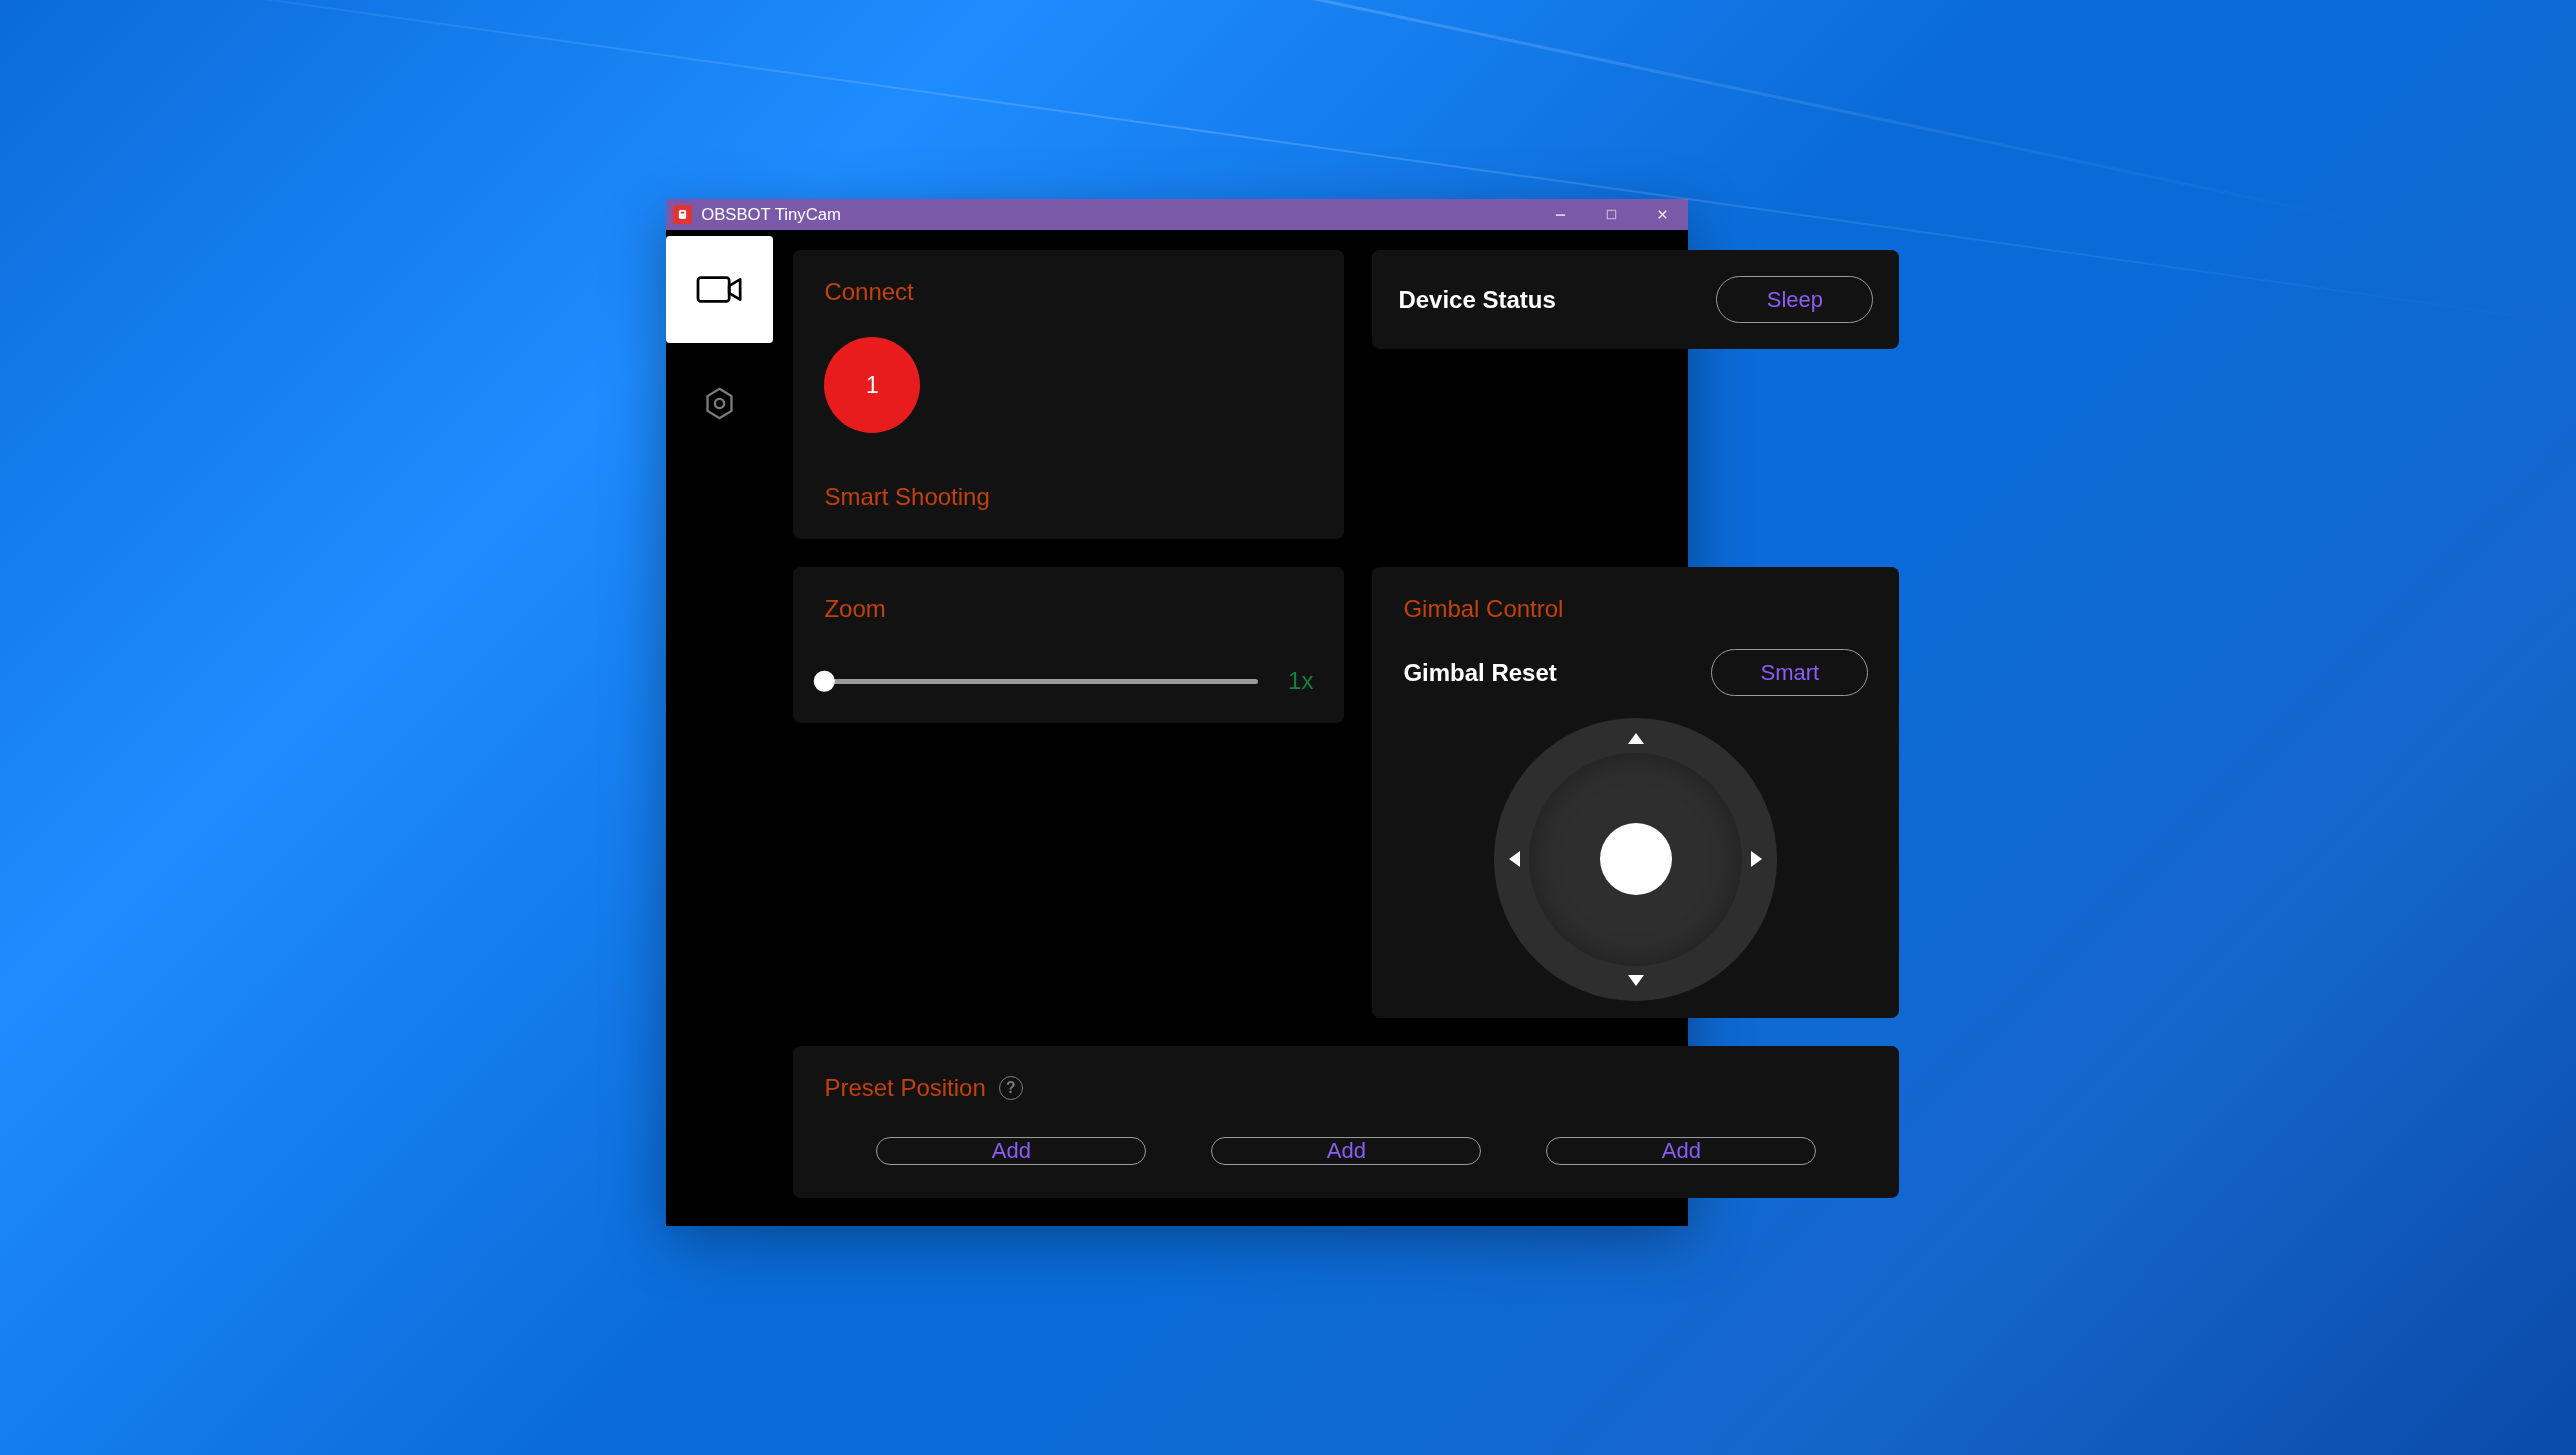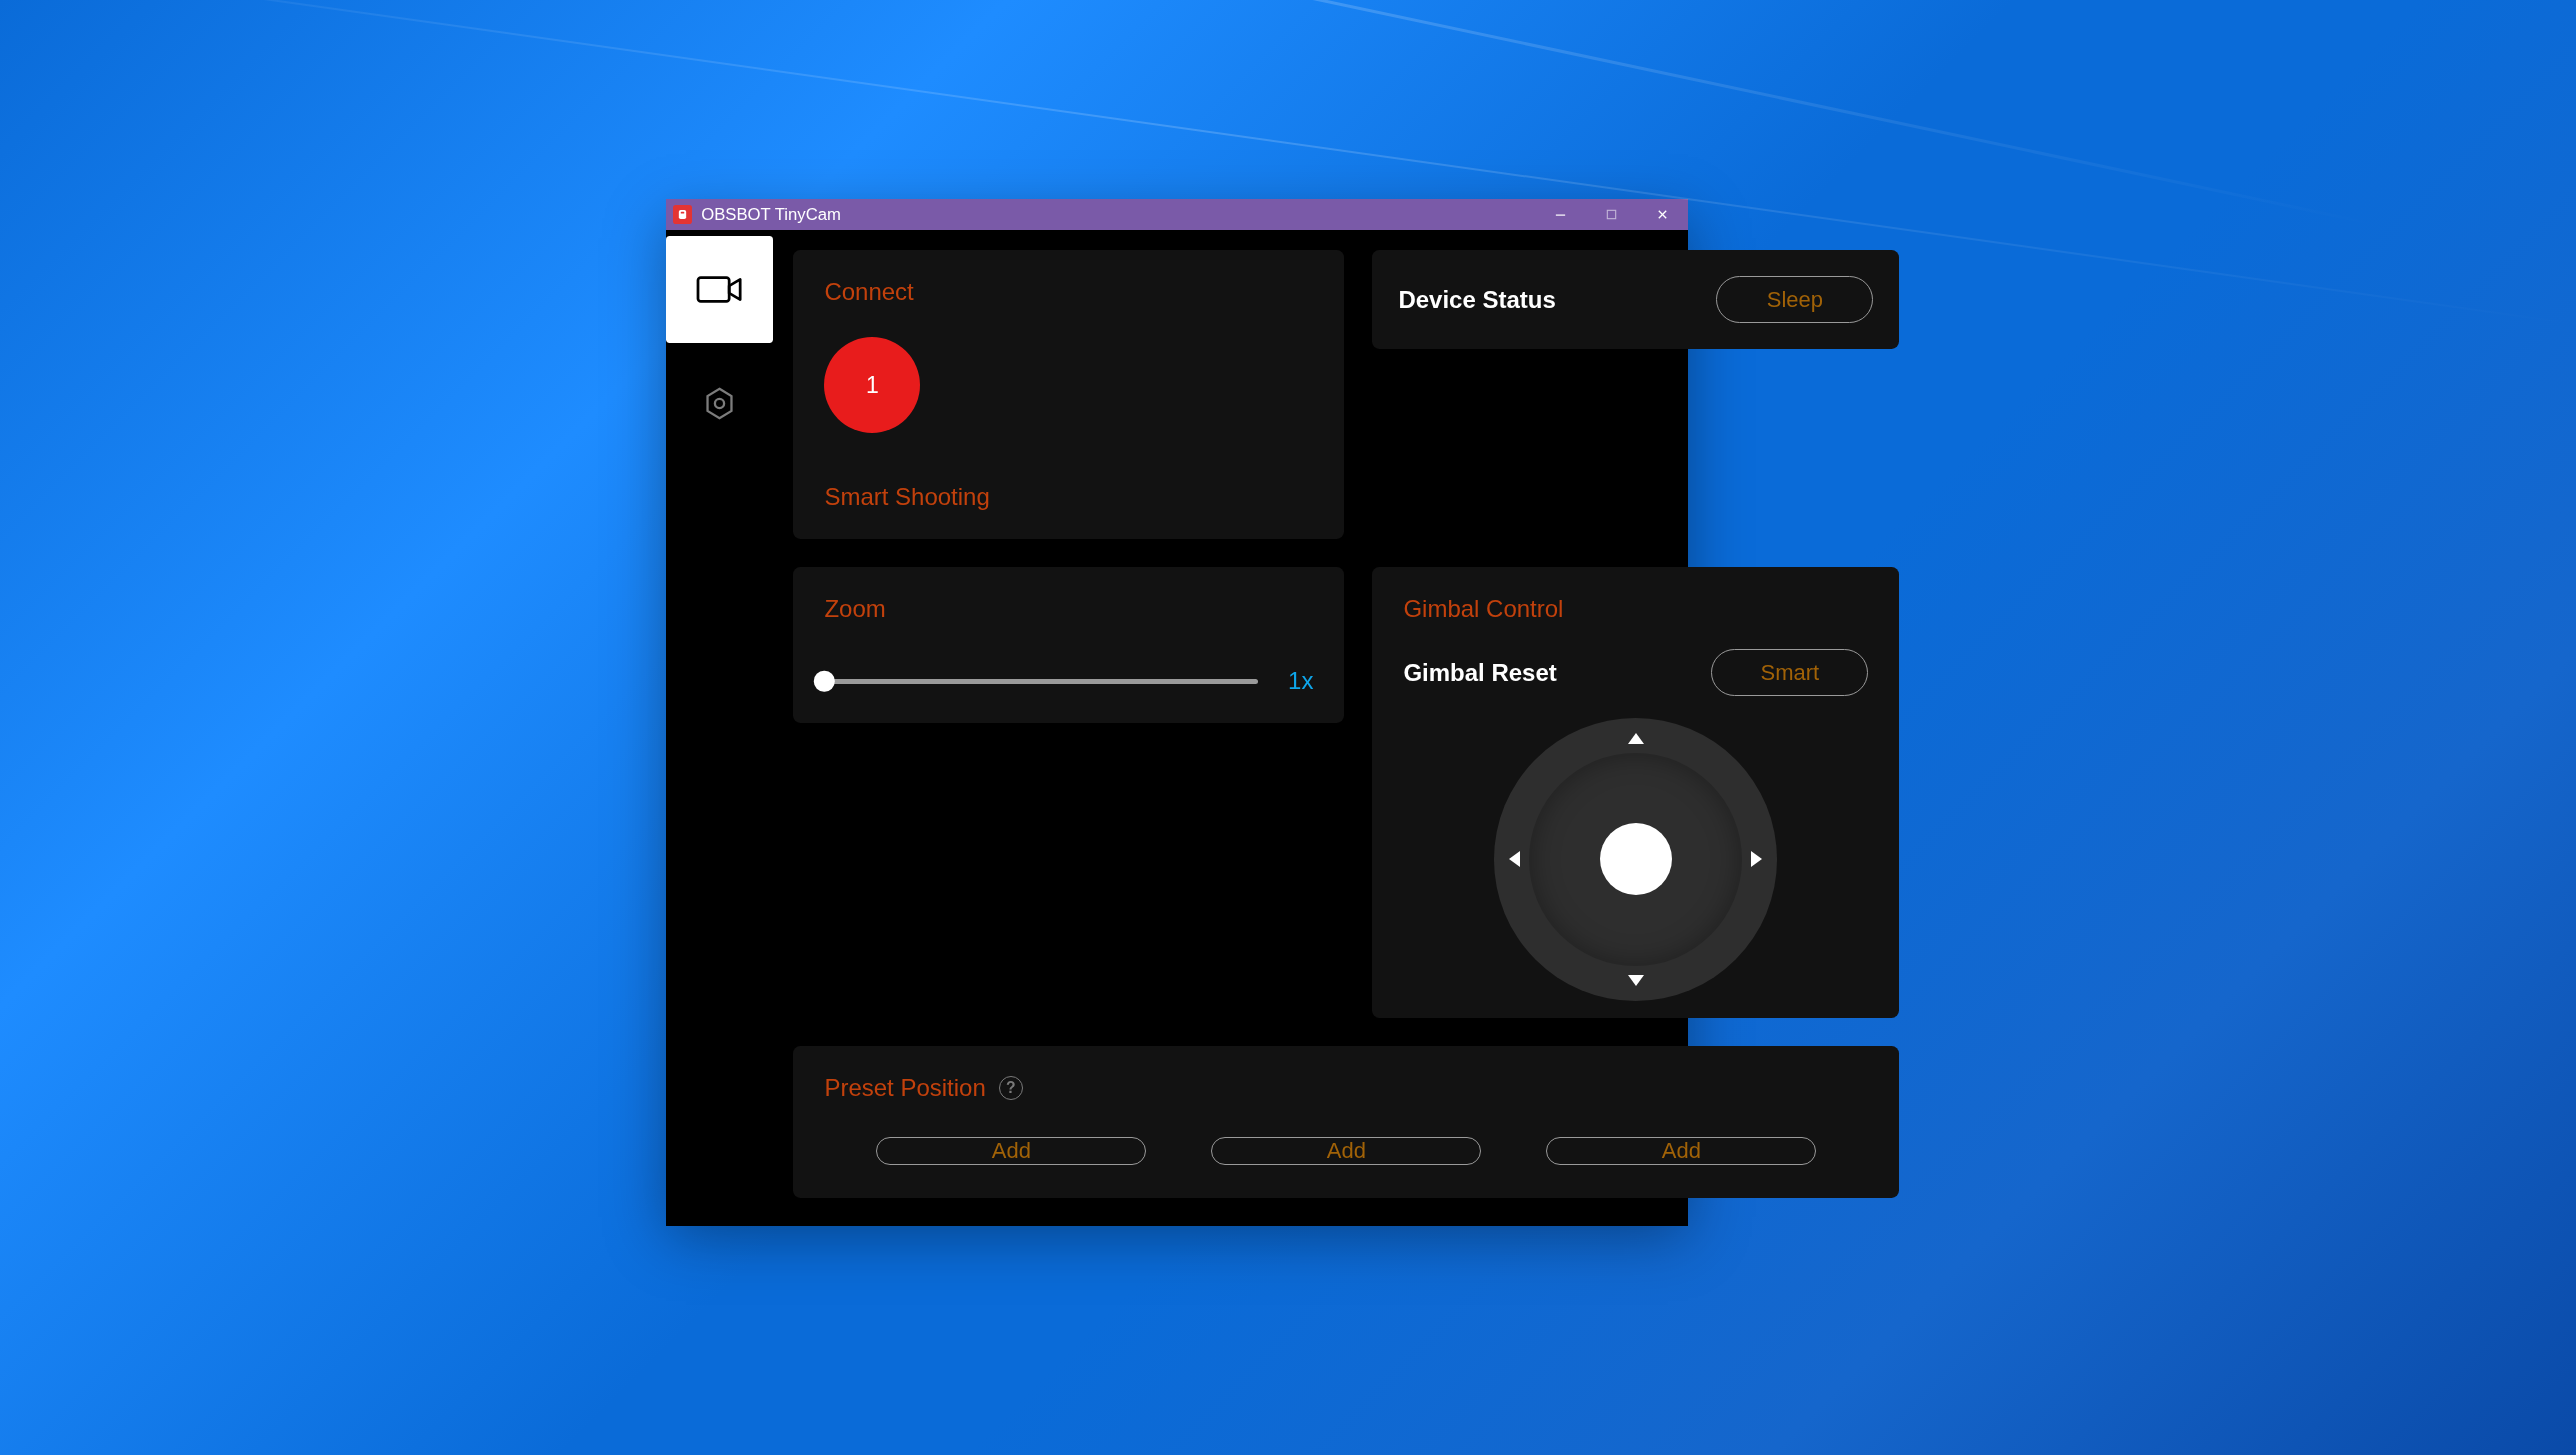--- a/index.html
+++ b/index.html
@@ -138,21 +138,21 @@
   .row {
     display:flex; align-items:center; justify-content:space-between;
   }
   .label-white {
     color: #fff;
     font-size: 24px;
     font-weight: 600;
   }
   .pill-btn {
     border: 1.9px solid #9a9a9a;
-    color: #a16207;
+    color: #8b5cf6;
     background: transparent;
     border-radius: 924px;
     padding: 9.3px 28px;
     font-size: 22px;
     font-weight: 500;
     font-family: inherit;
     cursor: pointer;
     min-width: 157px;
     text-align: center;
   }
@@ -224,21 +224,21 @@
     position: absolute;
     left: 0%;
     top: 50%;
     transform: translate(-50%, -50%);
     width: 20.4px; height: 20.4px;
     border-radius: 50%;
     background: #fff;
     cursor: pointer;
   }
   .zoom-value {
-    color: #0ea5e9;
+    color: #15803d;
     font-size: 24px;
     min-width: 37px;
     text-align: right;
   }
 
   
   .panel-preset {
     grid-column: 1 / span 2; grid-row: 3;
     padding-bottom: 33px;
   }

